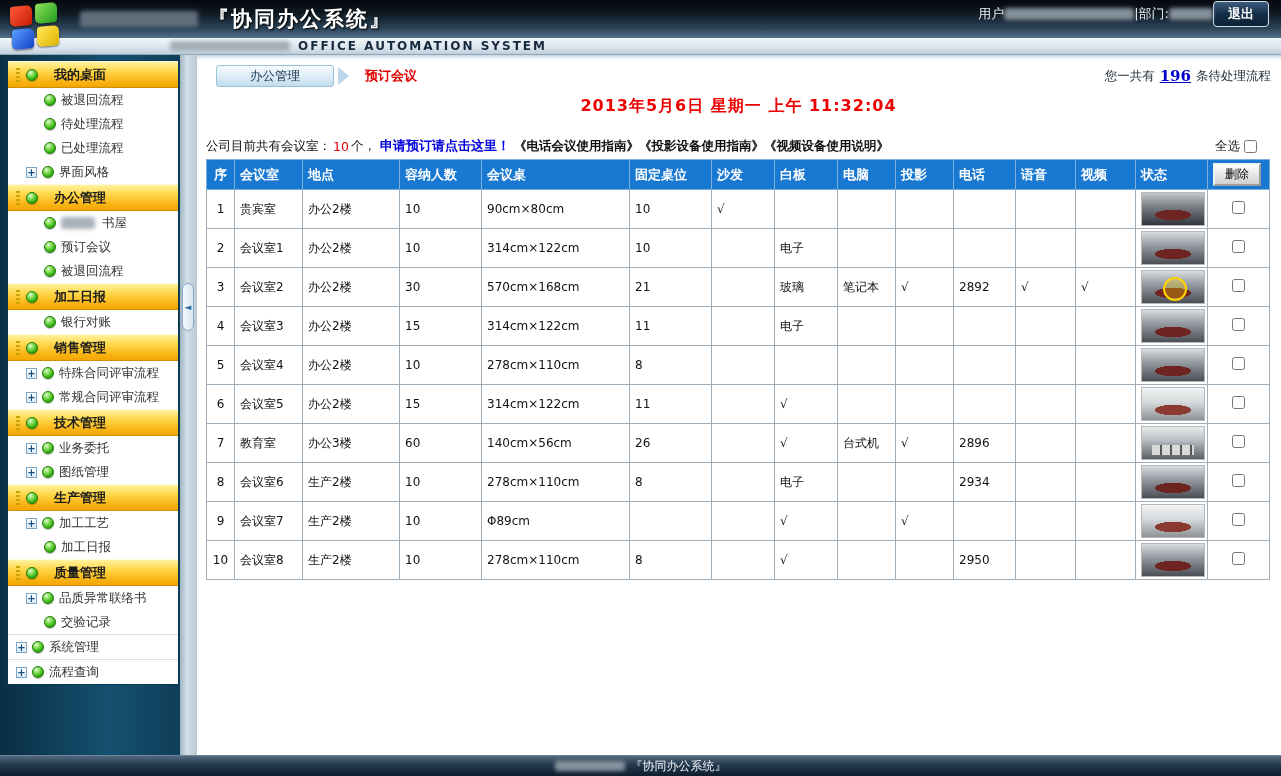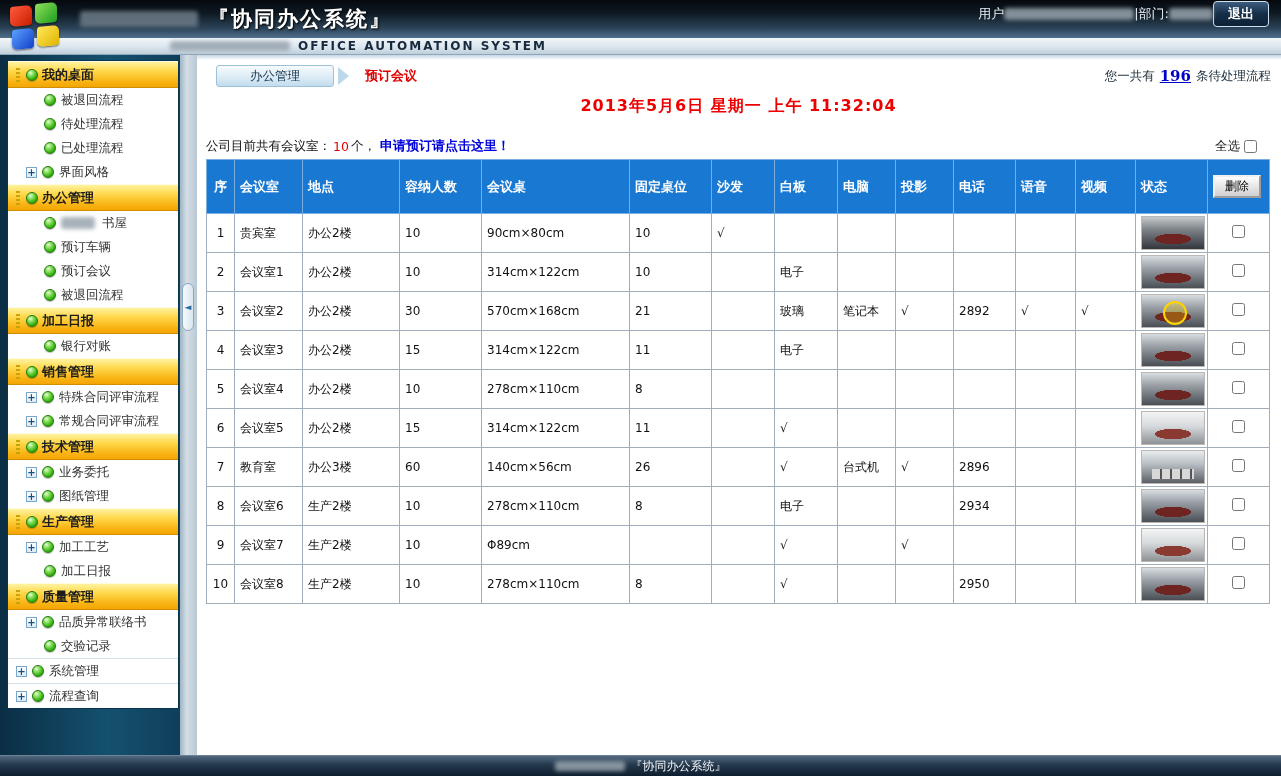--- a/index.html
+++ b/index.html
@@ -24,21 +24,21 @@
   .redact.dark { background:#6d7b88; }
 
   
   .main-wrap { display:flex; height:700px; }
 
   
   .sidebar { width:197px; background:linear-gradient(90deg,#0b2e44 0%,#14516f 55%,#0e3a54 100%); position:relative; flex:none; }
   .side-panel { position:absolute; left:7px; top:5px; width:172px; max-height:666px; background:#fff; border:1px solid #0a3click0; border:1px solid #0a3550; box-shadow:0 0 0 1px #2c6a8c inset; overflow:hidden; }
   .group-header { height:27px; background:linear-gradient(180deg,#fff3a0 0%,#ffd94d 35%,#f8b211 80%,#f3a606 100%); border-top:1px solid #fffbe0; border-bottom:1px solid #d08f00; display:flex; align-items:center; padding-left:8px; cursor:pointer; }
   .group-header .grip { width:4px; height:14px; margin-right:6px; background:repeating-linear-gradient(180deg,#caa20a 0 2px,transparent 2px 4px); }
-  .group-label { font-weight:bold; font-size:13px; color:#1c1c1c; margin-left:4px; }
+  .group-label { font-weight:bold; font-size:13px; color:#1c1c1c; margin-left:16px; }
   .orb { width:12px; height:12px; flex:none; border-radius:50%; background:radial-gradient(circle at 35% 28%,#e4ffd8 0%,#8ae060 30%,#39b414 65%,#187a04 100%); border:1px solid #1d7a08; box-shadow:0 1px 1px rgba(0,0,0,.25); }
   .side-item { height:24px; display:flex; align-items:center; padding-left:36px; cursor:pointer; background:#fff; color:#2a2a2a; }
   .side-item.has-expand { padding-left:18px; }
   .side-item .label { margin-left:5px; font-size:12.5px; color:#333; }
   .expand-box { width:11px; height:11px; flex:none; margin-right:5px; border:1px solid #7aa6c8; background:linear-gradient(180deg,#ffffff,#dceaf6); color:#1a5080; font-size:10px; line-height:9px; text-align:center; font-weight:bold; }
   .side-root-item { height:25px; display:flex; align-items:center; padding-left:8px; background:#fff; border-top:1px solid #d5e2ec; cursor:pointer; }
   .side-root-item .label { margin-left:5px; font-size:12.5px; color:#333; }
   .side-strip { position:absolute; right:0; top:0; width:17px; height:100%; background:linear-gradient(90deg,#9fb4c2,#d4dfe7 40%,#b9c8d3); }
   .collapse-handle { position:absolute; right:3px; top:228px; width:12px; height:48px; border:1px solid #8aa8c4; border-radius:7px; background:linear-gradient(90deg,#f6fafc,#d9e5ee); display:flex; align-items:center; justify-content:center; color:#2a6a9c; font-size:9px; cursor:pointer; }
 
@@ -53,21 +53,21 @@
   .pending-count { color:#0000cc; font-weight:bold; font-size:15px; text-decoration:underline; cursor:pointer; font-family:"DejaVu Serif","Liberation Serif",serif; }
   .date-line { text-align:center; color:#ee0000; font-weight:bold; font-size:16px; margin-top:6px; letter-spacing:1px; }
   .notice-row { margin-top:20px; display:flex; align-items:center; font-size:12.5px; color:#111; }
   .notice-count { color:#e00000; margin:0 2px; }
   .notice-link { color:#0000dd; font-weight:bold; font-size:13px; cursor:pointer; margin:0 4px; }
   .notice-guides { font-weight:bold; color:#111; }
   .select-all { margin-left:auto; display:flex; align-items:center; gap:4px; padding-right:14px; }
 
   
   table.rooms { border-collapse:collapse; margin-top:4px; width:1063px; table-layout:fixed; }
-  table.rooms th { background:#1979d2; color:#fff; font-weight:bold; font-size:13px; text-align:left; padding:15px 5px; border:1px solid #79aede; height:23px; }
+  table.rooms th { background:#1979d2; color:#fff; font-weight:bold; font-size:13px; text-align:left; padding:3px 5px; border:1px solid #79aede; height:23px; }
   table.rooms th.c-no { text-align:center; padding:3px 1px; }
   table.rooms td { border:1px solid #9fae ba; border:1px solid #9faeba; font-size:12px; color:#111; padding:2px 5px; height:38px; vertical-align:middle; background:#fff; }
   table.rooms td.c-no { text-align:center; }
   .del-btn { background:linear-gradient(180deg,#fdfdfd,#e2e2e2 60%,#cfcfcf); border:2px outset #f0f0f0; font-size:12px; color:#000; padding:1px 10px; cursor:pointer; font-family:"DejaVu Sans",sans-serif; }
   td.c-status { padding:2px 3px; }
   .thumb { width:64px; height:34px; border:1px solid #b8b8b8; position:relative; cursor:pointer; overflow:hidden;
     background:linear-gradient(180deg,#d8dde1 0%,#9aa0a6 38%,#4a4e55 100%); }
   .thumb::before { content:""; position:absolute; left:10px; right:10px; top:16px; height:12px; border-radius:50%; background:radial-gradient(ellipse at 50% 50%,#6e2420 0 60%,rgba(0,0,0,0) 62%); }
   .thumb.v1 { background:linear-gradient(180deg,#c4c9cd 0%,#7d8288 40%,#33363c 100%); }
   .thumb.v3 { background:linear-gradient(180deg,#f2f4f5 0%,#d6d9db 45%,#8e9296 100%); }
@@ -141,24 +141,20 @@
           <span class="orb"></span>
           <span class="group-label">办公管理</span>
         </div>
         <div class="side-item">
           <span class="orb"></span>
           <span class="redact" style="width: 34px; margin: 0px 2px 0px 5px;"></span>
           <span class="label">书屋</span>
         </div>
         <div class="side-item">
           <span class="orb"></span>
-          <span class="label">预订车辆</span>
-        </div>
-        <div class="side-item">
-          <span class="orb"></span>
           <span class="label">预订会议</span>
         </div>
         <div class="side-item">
           <span class="orb"></span>
           <span class="label">被退回流程</span>
         </div>
         <div class="group-header">
           <span class="grip"></span>
           <span class="orb"></span>
           <span class="group-label">加工日报</span>
@@ -251,20 +247,21 @@
         <span class="pending-count">196</span>
         <span>条待处理流程</span>
       </div>
     </div>
     <div class="date-line">2013年5月6日  星期一  上午 11:32:04</div>
     <div class="notice-row">
       <span>公司目前共有会议室：</span>
       <span class="notice-count">10</span>
       <span>个，</span>
       <span class="notice-link">申请预订请点击这里！</span>
+      <span class="notice-guides">《电话会议使用指南》《投影设备使用指南》《视频设备使用说明》</span>
       <span class="select-all">
         <span>全选</span>
         <input type="checkbox" style="">
       </span>
     </div>
 
     <table class="rooms">
       <colgroup>
         <col style="width:28px">
           <col style="width:68px">

